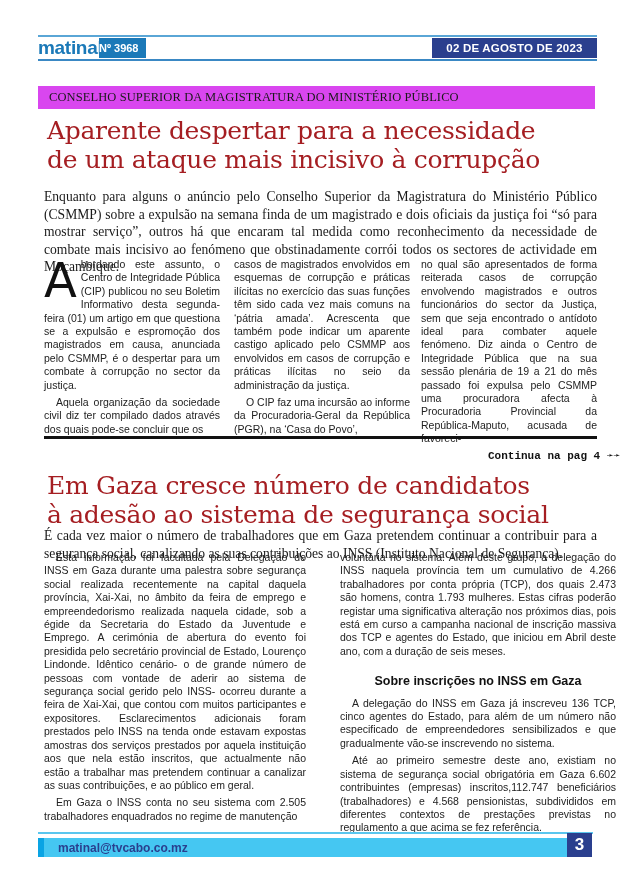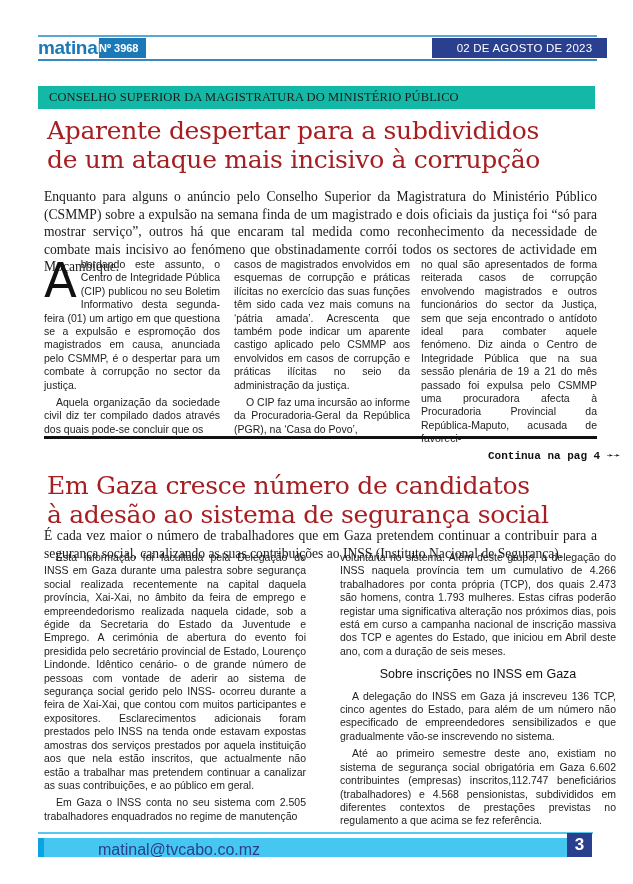--- a/index.html
+++ b/index.html
@@ -1,26 +1,26 @@
 <!DOCTYPE html>
 <html><head>
 <meta charset="utf-8">
 <style>
   html, body { margin: 0; padding: 0; background: #ffffff; }
   body { width: 633px; height: 884px; position: relative; overflow: hidden; font-family: "Liberation Sans", sans-serif; color: #1a1a1a; }
   .mast-rule-top { position: absolute; left: 38px; top: 35px; width: 457px; height: 2px; background: #5aa6d6; }
   .mast-rule-bot { position: absolute; left: 38px; top: 59px; width: 457px; height: 2px; background: #3a88c4; }
   .brand { position: absolute; left: 38px; top: 37px; font-family: "Liberation Sans", sans-serif; font-weight: bold; font-size: 19px; color: #1b79b8; letter-spacing: -0.3px; line-height: 22px; }
   .issue { position: absolute; left: 99px; top: 38px; width: 47px; height: 20px; background: #1b79b8; color: #fff; font-weight: bold; font-size: 11px; line-height: 20px; text-align: left; }
-  .date { position: absolute; left: 432px; top: 38px; width: 165px; height: 20px; background: #2a3f8e; color: #fff; font-weight: normal; font-size: 11.5px; line-height: 20px; text-align: center; letter-spacing: 0.2px; padding-left: 10px; }
+  .date { position: absolute; left: 432px; top: 38px; width: 165px; height: 20px; background: #2a3f8e; color: #fff; font-weight: bold; font-size: 11.5px; line-height: 20px; text-align: center; letter-spacing: 0.2px; }
   .date-rule-top { position: absolute; left: 432px; top: 35px; width: 165px; height: 2px; background: #5aa6d6; }
   .date-rule-bot { position: absolute; left: 432px; top: 59px; width: 165px; height: 2px; background: #3a88c4; }
 
   
-  .section-band { position: absolute; left: 38px; top: 86px; width: 557px; height: 23px; background: #14b8a6; }
+  .section-band { position: absolute; left: 38px; top: 86px; width: 557px; height: 23px; background: #d946ef; }
   .section-band span { position: absolute; left: 11px; top: 4px; font-family: "Liberation Serif", serif; font-size: 12.5px; color: #1a1a1a; letter-spacing: 0.1px; }
 
   
   .headline { position: absolute; left: 47px; font-family: "DejaVu Serif", serif; color: #a51e22; font-size: 25px; line-height: 29px; letter-spacing: -0.3px; }
   .h1 { top: 116px; }
   .h2 { top: 471px; }
 
   .lede { position: absolute; left: 44px; width: 553px; font-family: "Liberation Serif", serif; font-size: 13.6px; line-height: 17.5px; text-align: justify; color: #1a1a1a; }
   .lede1 { top: 188px; }
   .lede2 { top: 527px; }
@@ -34,46 +34,46 @@
   .c3 { left: 421px; top: 258px; width: 176px; }
 
   .dropcap { float: left; font-family: "DejaVu Sans", sans-serif; font-size: 48px; line-height: 40px; margin: 2px 4px 0 0; color: #111; }
 
   .continua { position: absolute; left: 488px; top: 414px; font-family: Liberation Mono, monospace; font-weight: bold; font-size: 11px; color: #111; margin-top: 35px; }
 
   .divider { position: absolute; left: 44px; top: 436px; width: 553px; height: 3px; background: #111; }
 
   .c4 { left: 44px; top: 551px; width: 262px; }
   .c5 { left: 340px; top: 551px; width: 276px; }
-  .subhead { text-align: center; font-family: "Liberation Sans", sans-serif; font-weight: normal; font-size: 12.5px; margin: 10px 0 8px 0; color: #111; }
+  .subhead { text-align: center; font-family: "Liberation Sans", sans-serif; font-weight: bold; font-size: 12.5px; margin: 17px 0 8px 0; color: #111; }
 
   
   .foot-rule { position: absolute; left: 38px; top: 832px; width: 555px; height: 2px; background: #5ac6ee; }
   .foot-bar { position: absolute; left: 38px; top: 838px; width: 547px; height: 19px; background: #45c7f2; }
   .foot-mark { position: absolute; left: 38px; top: 838px; width: 6px; height: 19px; background: #0aa4e4; }
-  .foot-email { position: absolute; left: 58px; top: 841px; font-family: "Liberation Sans", sans-serif; font-size: 16px; font-weight: normal; color: #2a3f8e; margin-left: 40px; }
+  .foot-email { position: absolute; left: 58px; top: 841px; font-family: "Liberation Sans", sans-serif; font-size: 12px; font-weight: bold; color: #2a3f8e; }
   .page-num { position: absolute; left: 567px; top: 833px; width: 25px; height: 24px; background: #2a3f8e; color: #fff; font-weight: bold; font-size: 17px; line-height: 24px; text-align: center; }
 </style>
 </head>
 <body>
 
 <div class="mast-rule-top"></div>
 <div class="mast-rule-bot"></div>
 <div class="brand">matinal</div>
 <div class="issue">Nº 3968</div>
 <div class="date-rule-top"></div>
 <div class="date-rule-bot"></div>
 <div class="date">02 DE AGOSTO DE 2023</div>
 
 <div class="section-band">
   <span>CONSELHO SUPERIOR DA MAGISTRATURA DO MINISTÉRIO PÚBLICO</span>
 </div>
 
 <div class="headline h1">
-  <div>Aparente despertar para a subdivididos</div>
+  <div>Aparente despertar para a necessidade</div>
   <div>de um ataque mais incisivo à corrupção</div>
 </div>
 <div class="lede lede1">Enquanto para alguns o anúncio pelo Conselho Superior da Magistratura do Ministério Público (CSMMP) sobre a expulsão na semana finda de um magistrado e dois oficiais da justiça foi “só para mostrar serviço”, outros há que encaram tal medida como reconhecimento da necessidade de combate mais incisivo ao fenómeno que obstinadamente corrói todos os sectores de actividade em Moçambique.</div>
 
 <div class="col c1">
   <p class="noindent"><span class="dropcap">A</span><span>bordando este assunto, o Centro de Integridade Pública (CIP) publicou no seu Boletim Informativo desta segunda-feira (01) um artigo em que questiona se a expulsão e espromoção dos magistrados em causa, anunciada pelo CSMMP, é o despertar para um combate à corrupção no sector da justiça.</span></p>
   <p>Aquela organização da sociedade civil diz ter compilado dados através dos quais pode-se concluir que os</p>
 </div>
 <div class="col c2">
   <p class="noindent">casos de magistrados envolvidos em esquemas de corrupção e práticas ilícitas no exercício das suas funções têm sido cada vez mais comuns na ‘pátria amada’. Acrescenta que também pode indicar um aparente castigo aplicado pelo CSMMP aos envolvidos em casos de corrupção e práticas ilícitas no seio da administração da justiça.</p>

